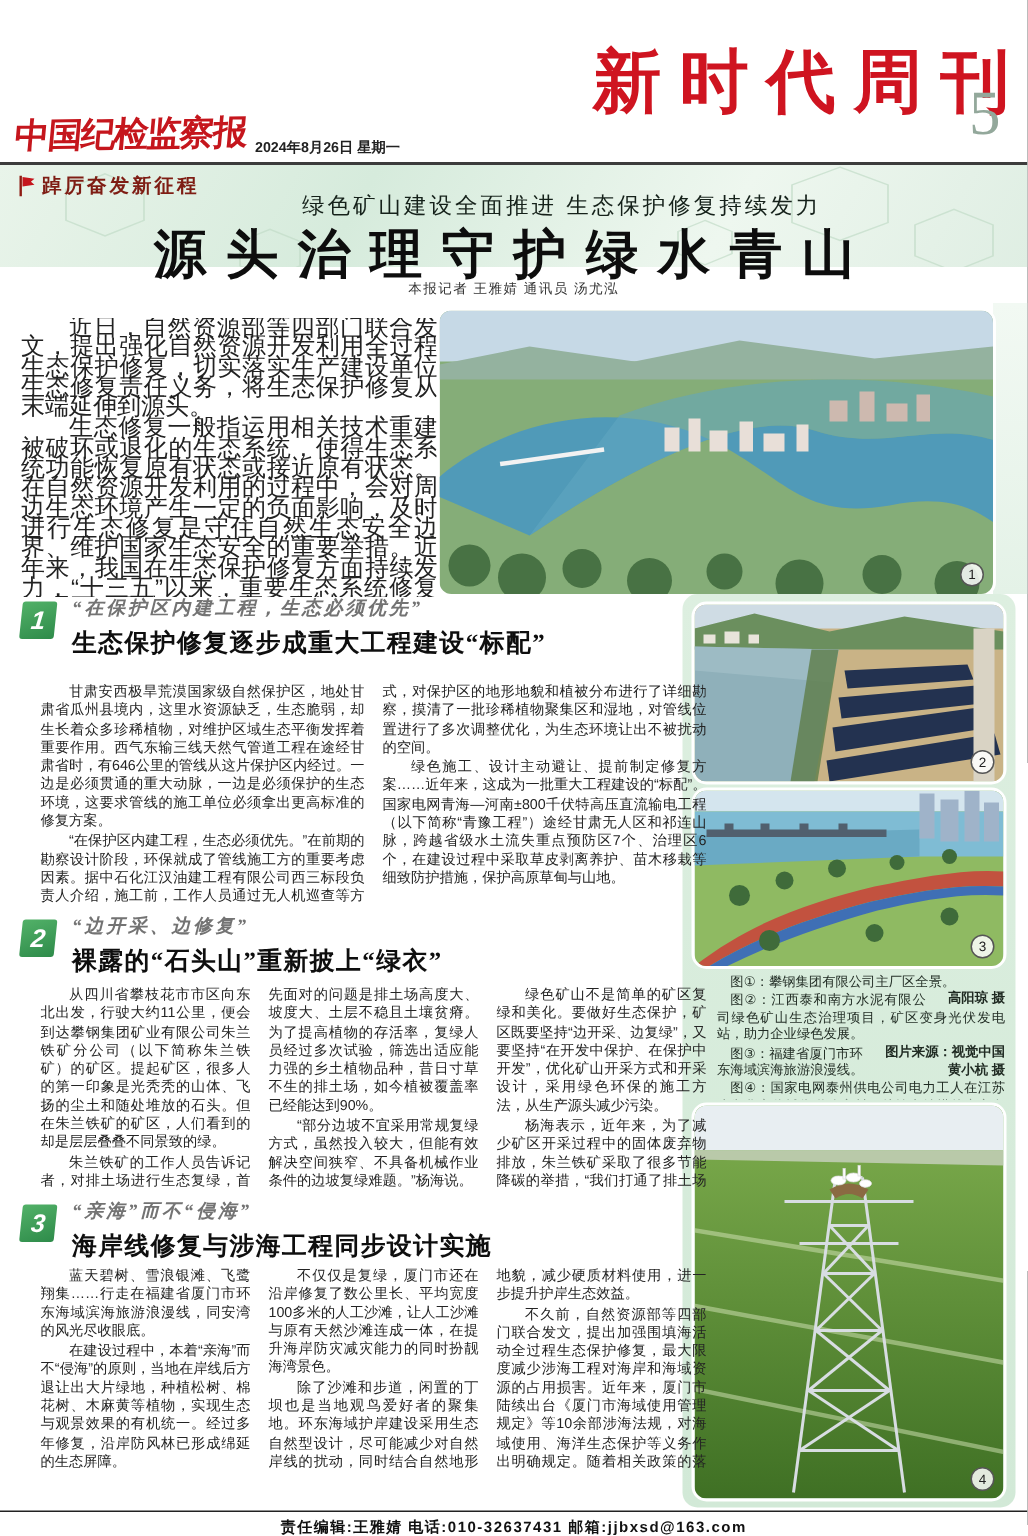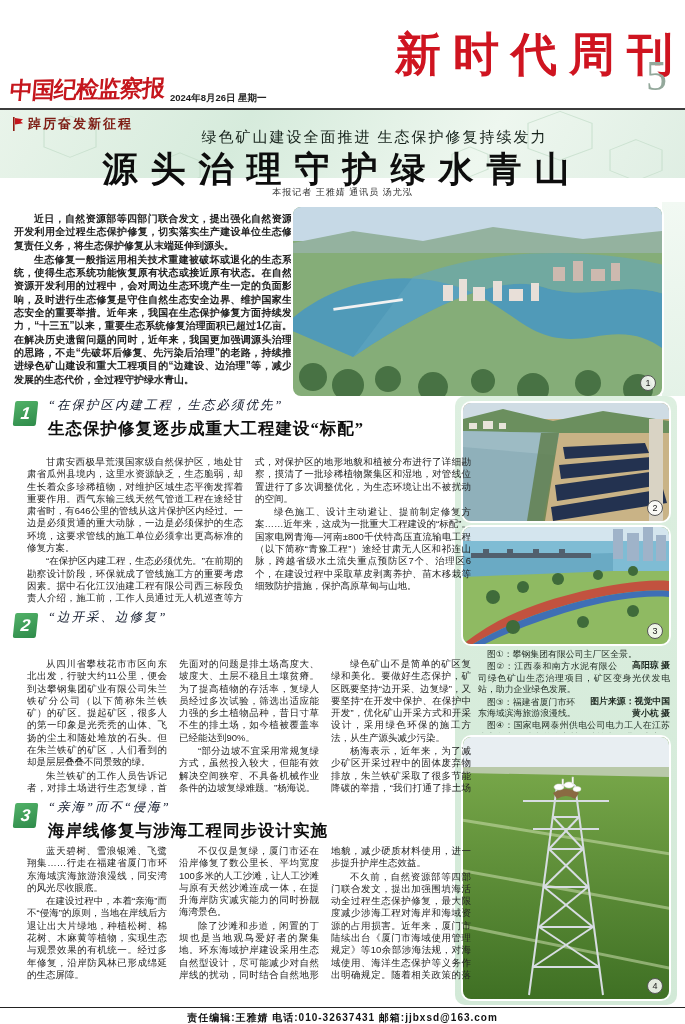--- a/index.html
+++ b/index.html
@@ -50,35 +50,35 @@
     font-size:35px; font-weight:900; color:#0d0d0d; letter-spacing:13px;
   }
   .byline{
     position:absolute; left:0; top:76px; width:100%; text-align:center;
     font-size:9px; color:#333; letter-spacing:1px;
   }
 
   
   .intro{
     position:absolute; left:14px; top:212px; width:278px; height:186px;
-    font-size:10px; line-height:13.3px; text-align:justify; overflow:hidden; color:#222;font-weight:bold;
+    font-size:16px; line-height:13.3px; text-align:justify; overflow:hidden; color:#222;
   }
   .para{text-indent:2em; margin:0 0 1px 0;}
 
   .sec-head{position:absolute; left:14px; width:444px; height:50px;}
   .badge{
     position:absolute; left:0; top:4px; width:23px; height:25px;
     background:linear-gradient(160deg,#52b168,#2e8b4a);
     color:#fff; font-style:italic; font-weight:900; font-size:17px;
     display:flex; align-items:center; justify-content:center;
     transform:skewX(-6deg); border-radius:2px;
   }
   .sec-quote{
-    margin-left:34px; font-size:12.5px; font-weight:400; font-style:italic;
-    color:#0f172a; letter-spacing:2px;
+    margin-left:34px; font-size:12.5px; font-weight:700; font-style:italic;
+    color:#737373; letter-spacing:2px;
     font-family:"Liberation Serif","DejaVu Serif",serif;
   }
   .sec-title{
     margin-left:34px; margin-top:4px; font-size:16.5px; font-weight:900;
     color:#0e0e0e; letter-spacing:1px;
     font-family:"Liberation Serif","DejaVu Serif",serif;
   }
   .sec-body{
     position:absolute; left:14px; width:444px;
     font-size:9.5px; line-height:12.3px; text-align:justify; overflow:hidden;
@@ -325,20 +325,21 @@
   <div class="sec-body body-1">
     <p class="para">甘肃安西极旱荒漠国家级自然保护区，地处甘肃省瓜州县境内，这里水资源缺乏，生态脆弱，却生长着众多珍稀植物，对维护区域生态平衡发挥着重要作用。西气东输三线天然气管道工程在途经甘肃省时，有646公里的管线从这片保护区内经过。一边是必须贯通的重大动脉，一边是必须保护的生态环境，这要求管线的施工单位必须拿出更高标准的修复方案。</p>
     <p class="para">“在保护区内建工程，生态必须优先。”在前期的勘察设计阶段，环保就成了管线施工方的重要考虑因素。据中石化江汉油建工程有限公司西三标段负责人介绍，施工前，工作人员通过无人机巡查等方式，对保护区的地形地貌和植被分布进行了详细勘察，摸清了一批珍稀植物聚集区和湿地，对管线位置进行了多次调整优化，为生态环境让出不被扰动的空间。</p>
     <p class="para">绿色施工、设计主动避让、提前制定修复方案……近年来，这成为一批重大工程建设的“标配”。国家电网青海—河南±800千伏特高压直流输电工程（以下简称“青豫工程”）途经甘肃无人区和祁连山脉，跨越省级水土流失重点预防区7个、治理区6个，在建设过程中采取草皮剥离养护、苗木移栽等细致防护措施，保护高原草甸与山地。</p>
 
   </div>
 
   <div class="sec-head head-2">
     <div class="badge">2</div>
     <div class="sec-quote">“边开采、边修复”</div>
+    <div class="sec-title">裸露的“石头山”重新披上“绿衣”</div>
   </div>
   <div class="sec-body body-2">
     <p class="para">从四川省攀枝花市市区向东北出发，行驶大约11公里，便会到达攀钢集团矿业有限公司朱兰铁矿分公司（以下简称朱兰铁矿）的矿区。提起矿区，很多人的第一印象是光秃秃的山体、飞扬的尘土和随处堆放的石头。但在朱兰铁矿的矿区，人们看到的却是层层叠叠不同景致的绿。</p>
     <p class="para">朱兰铁矿的工作人员告诉记者，对排土场进行生态复绿，首先面对的问题是排土场高度大、坡度大、土层不稳且土壤贫瘠。为了提高植物的存活率，复绿人员经过多次试验，筛选出适应能力强的乡土植物品种，昔日寸草不生的排土场，如今植被覆盖率已经能达到90%。</p>
     <p class="para">“部分边坡不宜采用常规复绿方式，虽然投入较大，但能有效解决空间狭窄、不具备机械作业条件的边坡复绿难题。”杨海说。</p>
     <p class="para">绿色矿山不是简单的矿区复绿和美化。要做好生态保护，矿区既要坚持“边开采、边复绿”，又要坚持“在开发中保护、在保护中开发”，优化矿山开采方式和开采设计，采用绿色环保的施工方法，从生产源头减少污染。</p>
     <p class="para">杨海表示，近年来，为了减少矿区开采过程中的固体废弃物排放，朱兰铁矿采取了很多节能降碳的举措，“我们打通了排土场废石回采—原位内排—生态复绿一体化技术，从源头上减少固废排放；对于粉尘颗粒物，在产尘点位设置吸尘口，将粉尘回收集中处理，助力矿山的绿色发展。”</p>
   </div>
 
   <div class="sec-head head-3">

